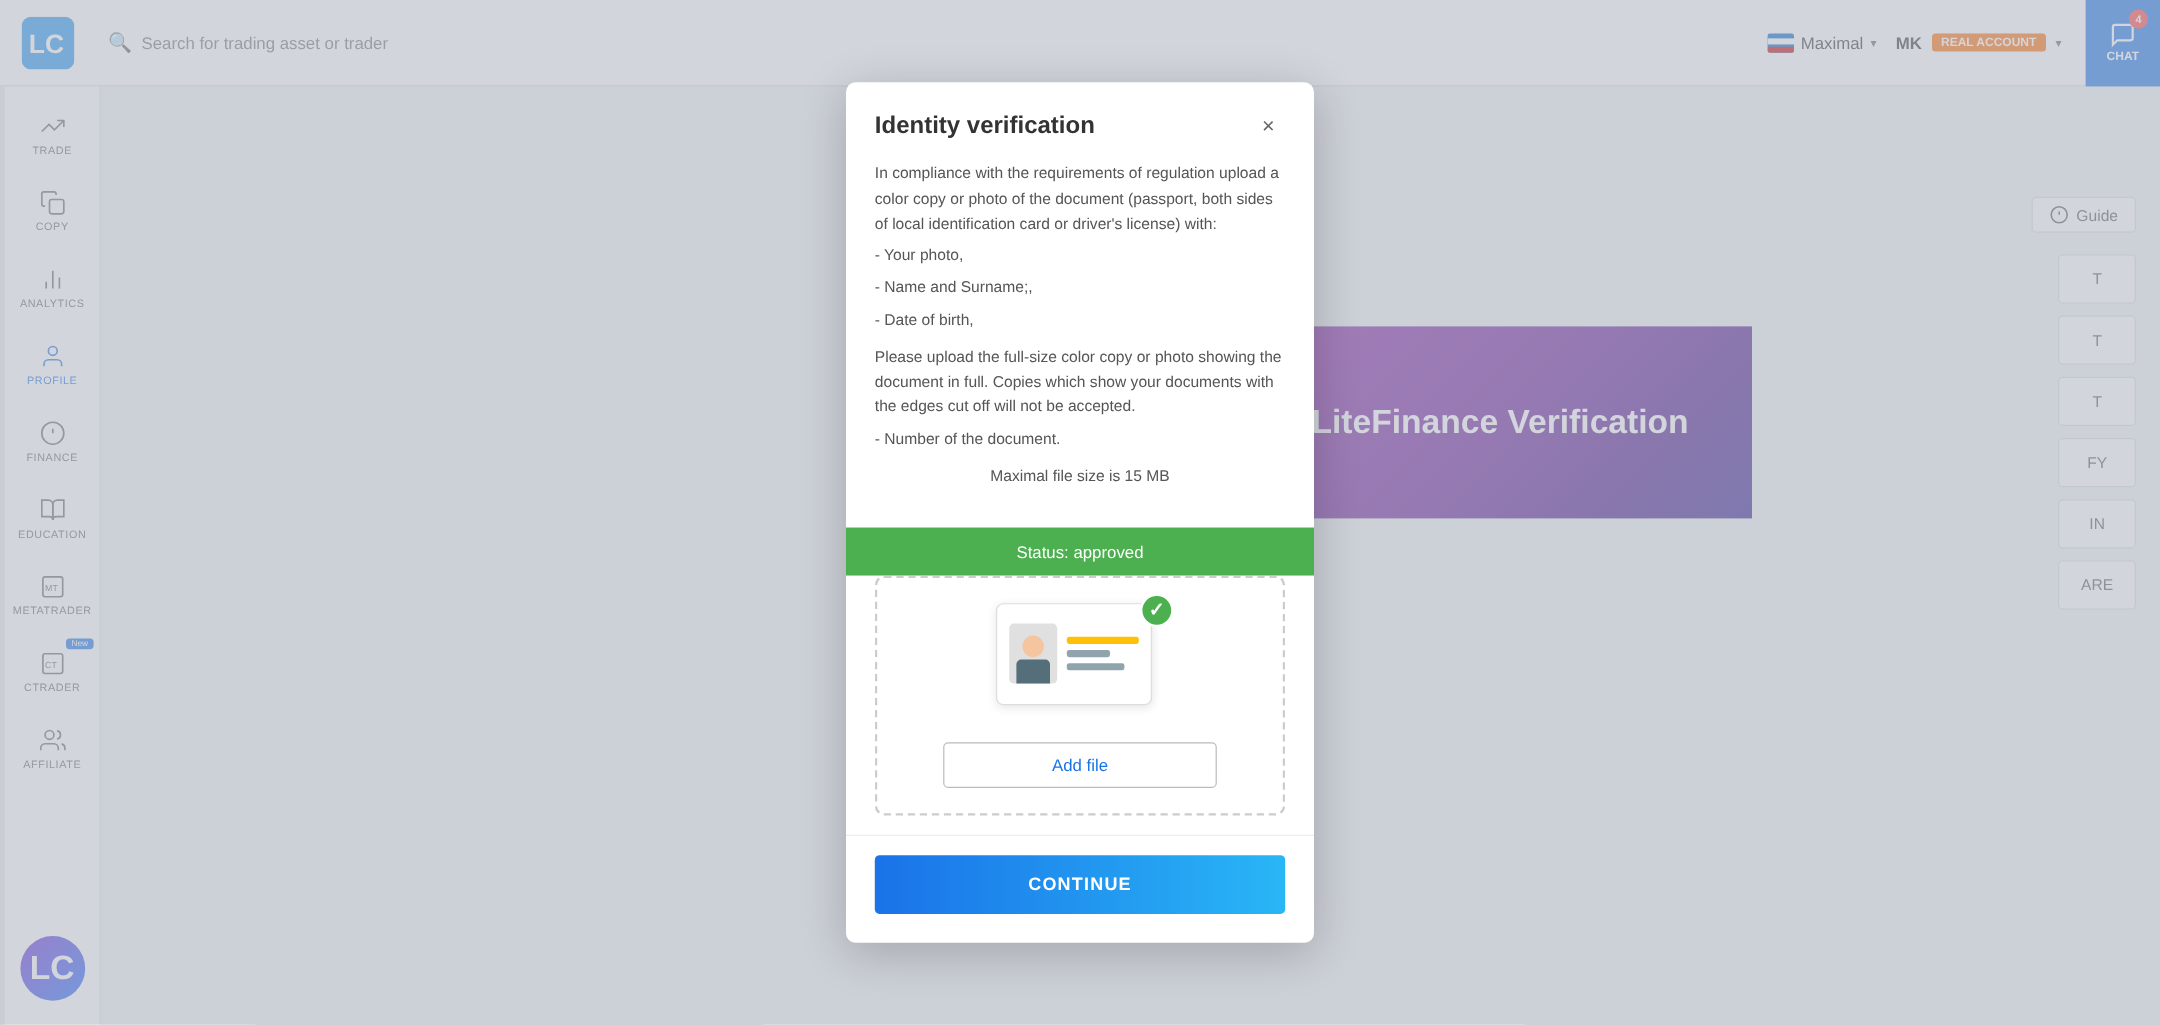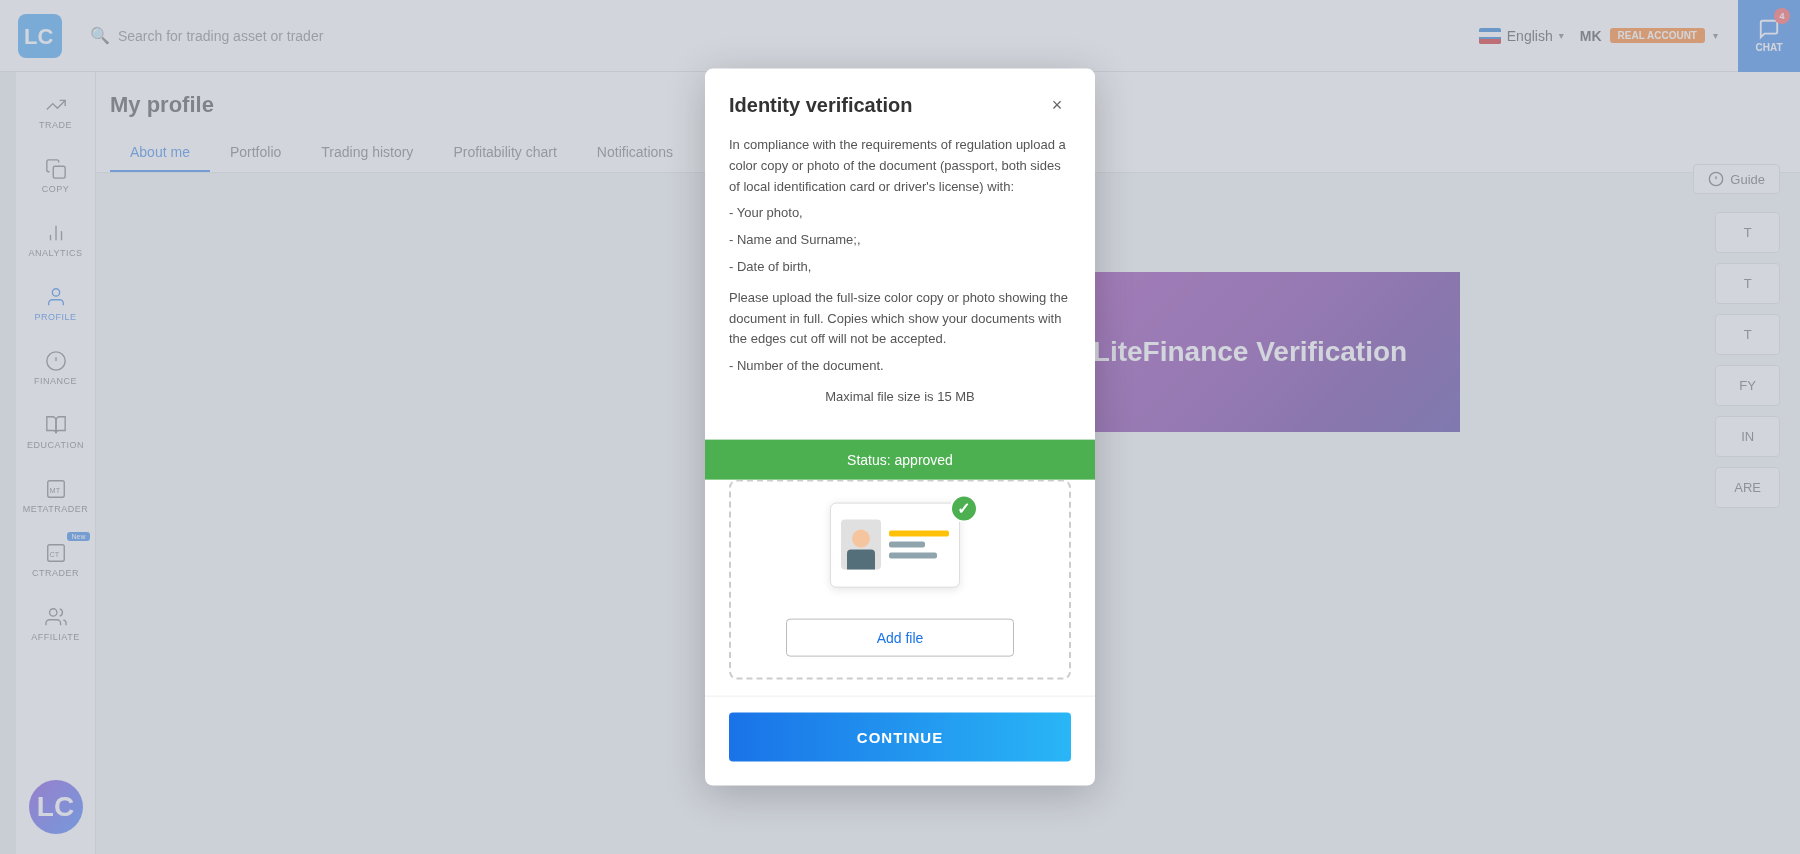--- a/index.html
+++ b/index.html
@@ -51,21 +51,21 @@
     }
     .chat-badge {
       position: absolute; top: 8px; right: 10px; background: #ff4444;
       color: #fff; font-size: 9px; border-radius: 50%; width: 16px; height: 16px;
       display: flex; align-items: center; justify-content: center;
     }
     .chat-icon-svg { width: 22px; height: 22px; margin-bottom: 2px; }
 
     
     .sidebar {
-      position: absolute; top: 72px; left: 16px; width: 80px; bottom: 0;
+      position: absolute; top: 72px; left: 4px; width: 80px; bottom: 0;
       background: #fff; border-right: 1px solid #e0e0e0;
       display: flex; flex-direction: column; align-items: center;
       padding-top: 10px; gap: 4px; z-index: 10;
     }
     .sidebar-item {
       display: flex; flex-direction: column; align-items: center; justify-content: center;
       width: 72px; height: 60px; cursor: pointer; border-radius: 6px;
       color: #666; font-size: 9px; gap: 4px; transition: background 0.2s;
     }
     .sidebar-item.active { color: #1a73e8; }
@@ -229,21 +229,21 @@
       <text x="6" y="30" font-size="22" fill="#fff" font-weight="bold" font-family="Arial">LC</text>
     </svg>
   </div>
   <div class="search-area">
     <div class="search-icon-wrap">🔍</div>
     <input class="search-input" type="text" placeholder="Search for trading asset or trader" style="">
   </div>
   <div class="header-right">
     <div class="lang-selector">
       <div class="flag-icon"></div>
-      <span>English</span>
+      <span>Maximal</span>
       <span class="chevron-down">▾</span>
     </div>
     <div class="user-area">
       <span class="user-initials">MK</span>
       <span class="real-account-badge">REAL ACCOUNT</span>
       <span class="user-dropdown-arrow">▾</span>
     </div>
   </div>
   <div class="chat-btn">
     <div class="chat-badge">4</div>
@@ -334,30 +334,20 @@
     </svg>
     <span class="sidebar-item-label">AFFILIATE</span>
   </div>
 
   <div class="bottom-avatar">
     <span class="avatar-inner">LC</span>
   </div>
 </div>
 
 <div class="main-content">
-  <div class="page-header">
-    <div class="page-title">My profile</div>
-    <div class="tabs">
-      <div class="tab active">About me</div>
-      <div class="tab">Portfolio</div>
-      <div class="tab">Trading history</div>
-      <div class="tab">Profitability chart</div>
-      <div class="tab">Notifications</div>
-    </div>
-  </div>
 
   <div class="guide-btn">
     <svg width="16" height="16" viewBox="0 0 24 24" fill="none" stroke="currentColor" stroke-width="2">
       <circle cx="12" cy="12" r="10"></circle>
         <line x1="12" y1="8" x2="12" y2="12"></line>
         <line x1="12" y1="16" x2="12.01" y2="16"></line>
     </svg>
     <span>Guide</span>
   </div>
 

